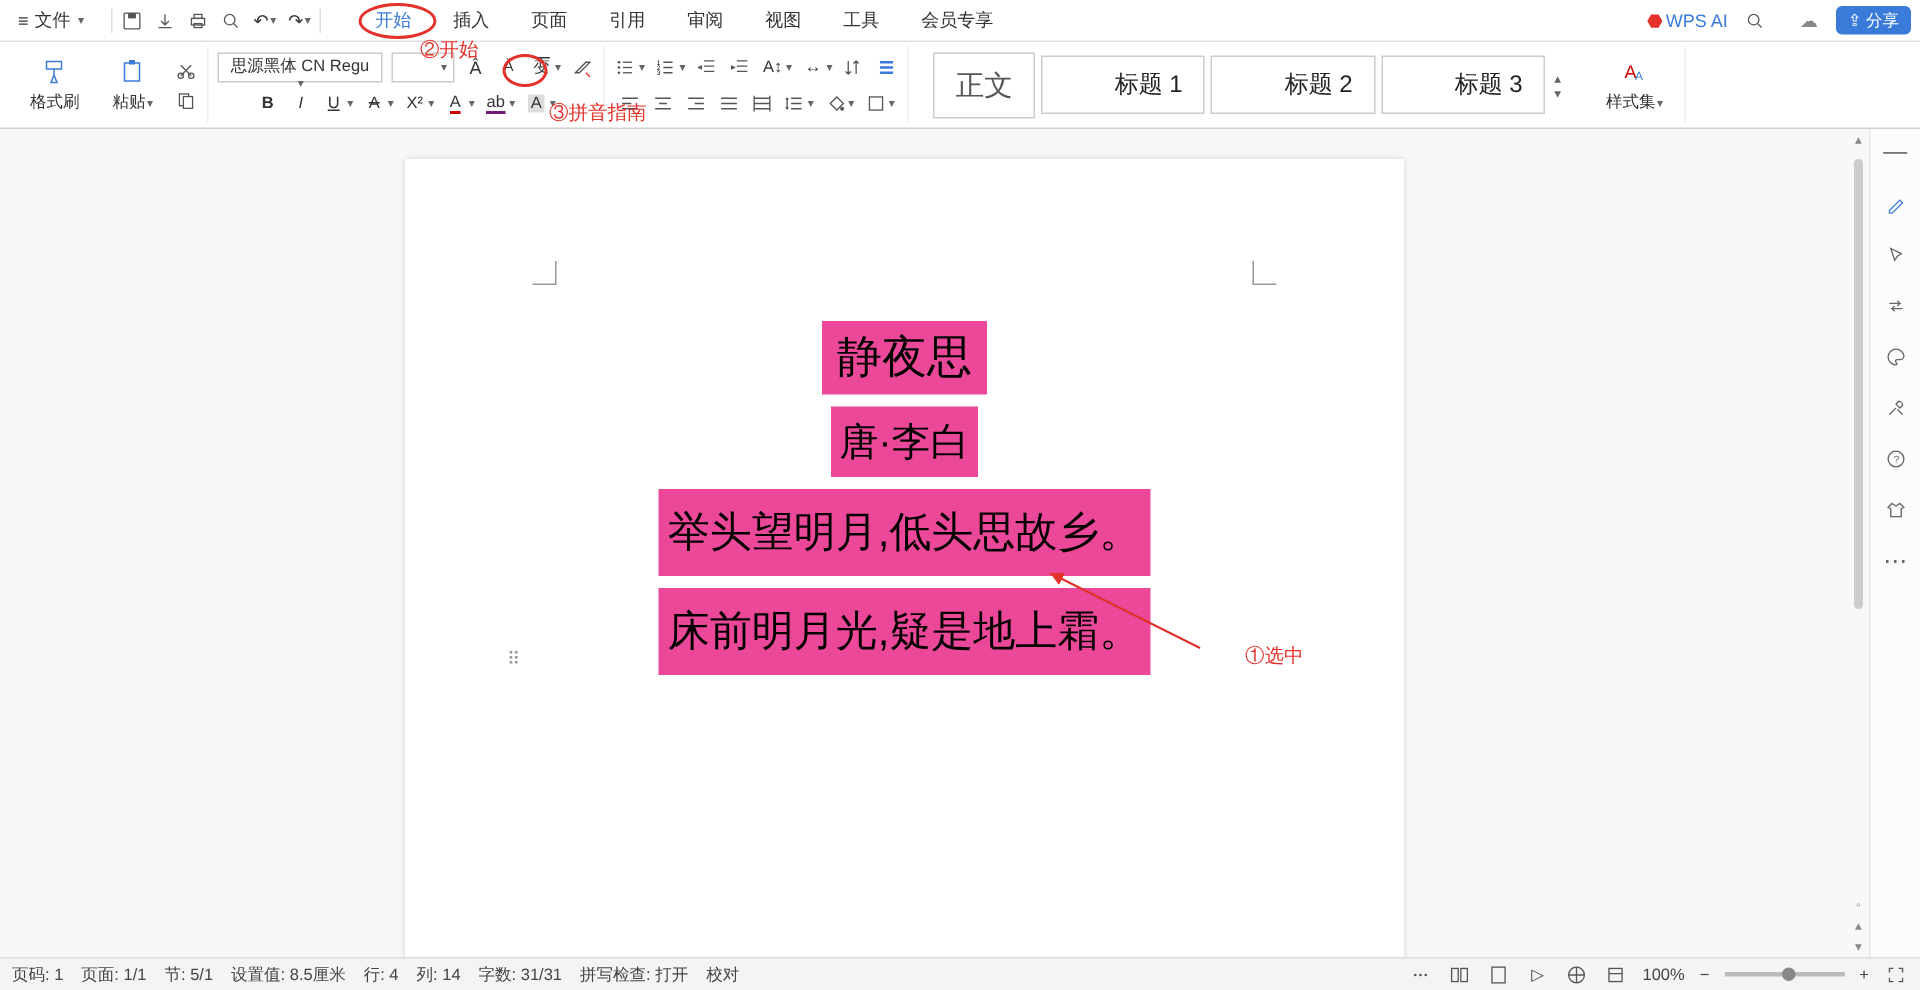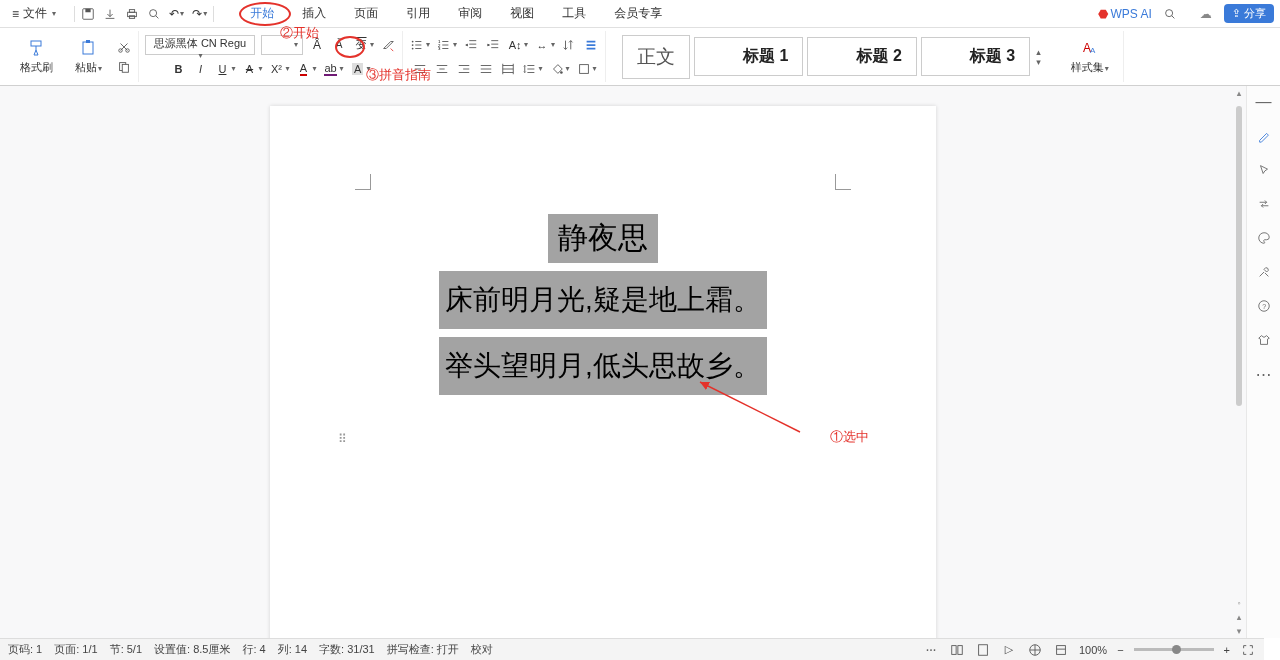--- a/index.html
+++ b/index.html
@@ -30,55 +30,55 @@
 .rgroup .lbl { font-size: 11px; margin-top: 0; }
 .font-sel { width: 110px; height: 20px; border: 1px solid #ccc; font-size: 11px; display: flex; align-items: center; padding: 0 4px; justify-content: space-between; flex-direction: column; }
 .size-sel { width: 42px; height: 20px; border: 1px solid #ccc; font-size: 11px; display: flex; align-items: center; padding: 0 4px; justify-content: space-between; }
 .ic { display: inline-flex; width: 16px; height: 16px; align-items: center; justify-content: center; }
 .ic svg { width: 14px; height: 14px; }
 .btn-dd { display: flex; align-items: center; }
 .dd-arrow { font-size: 8px; color: #666; margin-left: 1px; }
 
 .styles { display: flex; align-items: center; gap: 4px; padding: 0 10px; }
 .style-box { border: 1px solid #ccc; padding: 8px 14px; font-size: 19px; color: #555; background: #fff; min-width: 60px; text-align: center; }
-.style-box.b1 { font-size: 16px; font-weight: bold; color: #222; padding-left: 48px; }
+.style-box.b1 { font-size: 16px; font-weight: normal; color: #222; padding-left: 48px; }
 .style-vdd { display:flex; flex-direction:column; font-size:9px; color:#666; margin-left:2px; }
 
 .big-btn { display: flex; flex-direction: column; align-items: center; justify-content: center; padding: 0 8px; gap: 2px; }
 .big-btn .ic { width: 20px; height: 20px; }
 .big-btn .ic svg { width: 18px; height: 18px; }
 
 
 .workspace { position: absolute; top: 86px; left: 0; right: 34px; bottom: 22px; background: #f8f8f9; overflow: hidden; }
 .page { position: absolute; top: 20px; left: 270px; width: 666px; height: 560px; background: #fff; box-shadow: 0 0 4px rgba(0,0,0,.15); }
 .margin-mark { position:absolute; width:16px; height:16px; }
 .margin-mark.tl { top:68px; left:85px; border-bottom:1px solid #999; border-right:1px solid #999;}
 .margin-mark.tr { top:68px; right:85px; border-bottom:1px solid #999; border-left:1px solid #999;}
 .content { position: absolute; top: 100px; left: 0; right: 0; text-align: center; }
-.sel { background: #a3a3a3; display: inline-block; }
+.sel { background: #ec4899; display: inline-block; }
 .line { margin: 8px 0; }
 .t-title { font-size: 30px; padding: 4px 10px; font-family: "SimHei", sans-serif; }
 .t-sub { font-size: 26px; padding: 6px 6px; font-family: "SimHei", sans-serif; }
 .t-body { font-size: 28px; padding: 10px 6px; font-family: "SimHei", sans-serif; }
 .drag-handle { position:absolute; left:68px; top:326px; color:#999; font-size:12px; letter-spacing:-2px;}
 
 
 .arrow { position: absolute; pointer-events:none; }
 
 
 .rsidebar { position: absolute; top: 86px; right: 0; bottom: 22px; width: 34px; background: #fcfcfc; border-left: 1px solid #e8e8e8; display: flex; flex-direction: column; align-items: center; padding-top: 8px; gap: 18px; }
 .rsidebar .ic { color: #666; cursor: pointer; }
 
 
 .vscroll { position:absolute; top:86px; right:36px; width:10px; bottom:22px; }
 .vscroll .thumb { position:absolute; top:20px; width:6px; left:2px; height:300px; background:#ccc; border-radius:3px;}
 .vscroll .arr { position:absolute; left:0; font-size:9px; color:#888; width:10px; text-align:center;}
 
 
-.status { position: absolute; bottom: 0; left: 0; right: 16px; height: 22px; background: #f4f4f4; border-top: 1px solid #ddd; display: flex; align-items: center; font-size: 11px; color: #444; padding: 0 8px; gap: 12px; }
+.status { position: absolute; bottom: 0; left: 0; right: 0; height: 22px; background: #f4f4f4; border-top: 1px solid #ddd; display: flex; align-items: center; font-size: 11px; color: #444; padding: 0 8px; gap: 12px; }
 .status .right { margin-left: auto; display: flex; align-items: center; gap: 10px; }
 .zoom-slider { width: 80px; height: 3px; background: #bbb; position: relative; }
 .zoom-slider .knob { position:absolute; top:-3px; left:38px; width:9px; height:9px; background:#888; border-radius:50%;}
 </style>
 </head>
 <body>
 
 <div class="menubar">
   <div class="file-btn">
     <span>≡</span>
@@ -393,22 +393,23 @@
 <div class="red-oval" style="top:36px; left:335px; width:30px; height:22px;"></div>
 <div class="red-text" style="top:66px; left:366px;">③拼音指南</div>
 
 <div class="workspace">
   <div class="page">
     <div class="margin-mark tl"></div>
     <div class="margin-mark tr"></div>
     <div class="drag-handle">⠿</div>
     <div class="content">
       <div class="line"><span class="sel t-title">静夜思</span></div>
+      <div class="line"><span class="sel t-sub">唐·李白</span></div>
+      <div class="line"><span class="sel t-body">举头望明月,低头思故乡。</span></div>
       <div class="line"><span class="sel t-body">床前明月光,疑是地上霜。</span></div>
-      <div class="line"><span class="sel t-body">举头望明月,低头思故乡。</span></div>
     </div>
   </div>
 
   <svg class="arrow" style="top:288px; left:690px;" width="130" height="70">
     <defs>
         <marker id="ah" markerWidth="8" markerHeight="8" refX="6" refY="3" orient="auto">
           <path d="M0 0L6 3L0 6z" fill="#e4322b"></path>
         </marker>
       </defs>
     <line x1="110" y1="58" x2="10" y2="8" stroke="#e4322b" stroke-width="1.5" marker-end="url(#ah)"></line>

